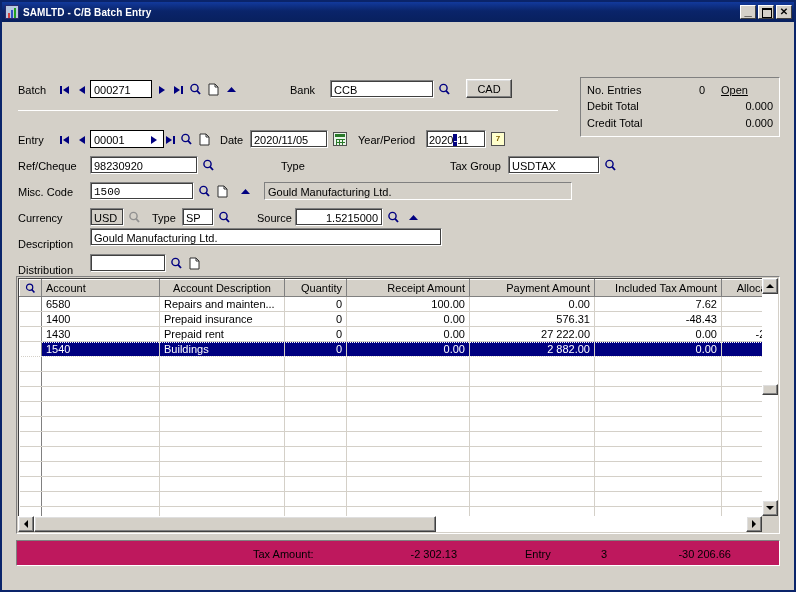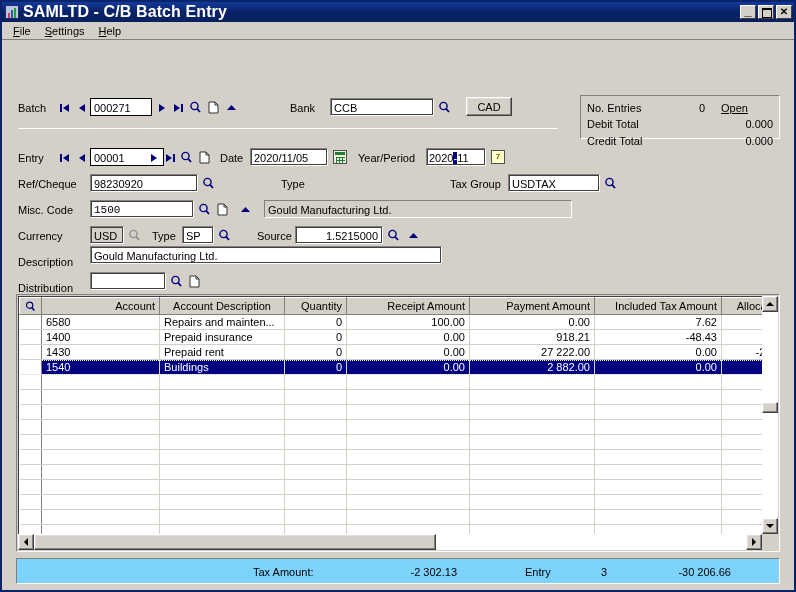--- a/index.html
+++ b/index.html
@@ -39,21 +39,21 @@
     border: 1px solid #2a2a6a;
     overflow: hidden;
   }
   #title-icon i {
     position: absolute; display: block; background: #1a3a8a;
   }
   #title-icon i:nth-child(1){ left:2px; top:7px; width:2px; height:5px; background:#d04040;}
   #title-icon i:nth-child(2){ left:5px; top:4px; width:2px; height:8px; background:#3050c0;}
   #title-icon i:nth-child(3){ left:8px; top:2px; width:2px; height:10px; background:#20a020;}
   #title-text {
-    color: #fff; font-weight: bold; font-size: 16px;
+    color: #fff; font-weight: bold; font-size: 10px;
     letter-spacing: 0.1px;
     flex: 1 1 auto;
     white-space: nowrap; overflow: hidden;
   }
   .tbtn {
     width: 16px; height: 14px;
     margin-left: 2px;
     background: #d4d0c8;
     border: 1px solid;
     border-color: #fff #404040 #404040 #fff;
@@ -247,21 +247,21 @@
   .arrow.up { border-left: 4px solid transparent; border-right: 4px solid transparent; border-bottom: 4px solid #000; }
   .arrow.down { border-left: 4px solid transparent; border-right: 4px solid transparent; border-top: 4px solid #000; }
   .arrow.left { border-top: 4px solid transparent; border-bottom: 4px solid transparent; border-right: 4px solid #000; }
   .arrow.right { border-top: 4px solid transparent; border-bottom: 4px solid transparent; border-left: 4px solid #000; }
 
   
   #statusbar {
     position: absolute;
     border: 1px solid;
     border-color: #808080 #fff #fff #808080;
-    background: #7dd3fc;
+    background: #be185d;
   }
   #statusbar .st { position: absolute; font-size: 11px; line-height: 13px; white-space: nowrap; }
   #statusbar .st.r { text-align: right; }
 
   
   .combo {
     position: absolute;
     background: #fff;
     border: 1px solid;
     border-color: #808080 #fff #fff #808080;
@@ -314,25 +314,20 @@
         <span>_</span>
       </div>
     <div class="tbtn tbtn-max">
         <span></span>
       </div>
     <div class="tbtn tbtn-close">
         <span>✕</span>
       </div>
   </div>
 
-  <div id="menubar">
-    <div class="menu-item"><u>F</u><span>ile</span></div>
-    <div class="menu-item"><u>S</u><span>ettings</span></div>
-    <div class="menu-item"><u>H</u><span>elp</span></div>
-  </div>
 
   <div id="client">
 
     <div class="lbl" style="left:16px; top:62px;">Batch</div>
 
     <div class="icn" style="left:56px; top:60px;">
       <svg width="15" height="15" viewBox="0 0 15 15">
           <rect x="2" y="4" width="2" height="8" fill="#000080"></rect>
           <polygon points="11,4 11,12 5,8" fill="#000080"></polygon>
         </svg>
@@ -377,21 +372,21 @@
     <div class="lbl" style="left:288px; top:62px;">Bank</div>
     <div class="tf" style="left:328px; top:58px; width:104px; height:18px;">CCB</div>
     <div class="icn" style="left:435px; top:60px;">
       <svg width="15" height="15" viewBox="0 0 15 15">
           <circle cx="6.5" cy="6" r="3.6" fill="none" stroke="#000080" stroke-width="1.4"></circle>
           <line x1="9" y1="8.6" x2="12" y2="12" stroke="#000080" stroke-width="1.8"></line>
         </svg>
     </div>
     <div class="btn" style="left:464px; top:57px; width:46px; height:19px;">CAD</div>
 
-    <div id="infobox" style="left:578px; top:55px; width:200px; height:44px;">
+    <div id="infobox" style="left:578px; top:55px; width:200px; height:60px;">
       <div class="ib-lbl" style="left:6px; top:6px;">No. Entries</div>
       <div class="ib-val" style="left:110px; top:6px; width:14px;">0</div>
       <div class="ib-lbl" style="left:140px; top:6px;text-decoration:underline;">Open</div>
       <div class="ib-lbl" style="left:6px; top:22px;">Debit Total</div>
       <div class="ib-val" style="left:100px; top:22px; width:92px;">0.000</div>
       <div class="ib-lbl" style="left:6px; top:39px;">Credit Total</div>
       <div class="ib-val" style="left:100px; top:39px; width:92px;">0.000</div>
     </div>
 
     <div class="sep" style="left:16px; top:88px; width:540px;"></div>
@@ -545,21 +540,21 @@
               <col style="width: 125px;">
               <col style="width: 127px;">
               <col style="width: 85px;">
             </colgroup>
           <thead>
             <tr id="grid-head-row">
                 <th class="sel-col"><svg width="13" height="13" viewBox="0 0 15 15" style="display:inline-block;vertical-align:middle">
                     <circle cx="6.5" cy="6" r="3.6" fill="none" stroke="#000080" stroke-width="1.4"></circle>
                     <line x1="9" y1="8.6" x2="12" y2="12" stroke="#000080" stroke-width="1.8"></line>
                   </svg></th>
-                <th class="t-left" style="text-align: right;">Account</th>
+                <th class="t-left" style="text-align: left;">Account</th>
                 <th class="t-left">Account Description</th>
                 <th class="t-right">Quantity</th>
                 <th class="t-right">Receipt Amount</th>
                 <th class="t-right">Payment Amount</th>
                 <th class="t-right">Included Tax Amount</th>
                 <th class="t-right">Allocated Tax</th>
               </tr>
           </thead>
           <tbody id="grid-body">
               <tr>
@@ -571,21 +566,21 @@
                 <td class="num">0.00</td>
                 <td class="num">7.62</td>
                 <td class="num">7.62</td>
               </tr>
               <tr>
                 <td class="sel-col"></td>
                 <td class="">1400</td>
                 <td class="">Prepaid insurance</td>
                 <td class="num">0</td>
                 <td class="num">0.00</td>
-                <td class="num">918.21</td>
+                <td class="num">576.31</td>
                 <td class="num">-48.43</td>
                 <td class="num">-63.93</td>
               </tr>
               <tr>
                 <td class="sel-col"></td>
                 <td class="">1430</td>
                 <td class="">Prepaid rent</td>
                 <td class="num">0</td>
                 <td class="num">0.00</td>
                 <td class="num">27 222.00</td>

